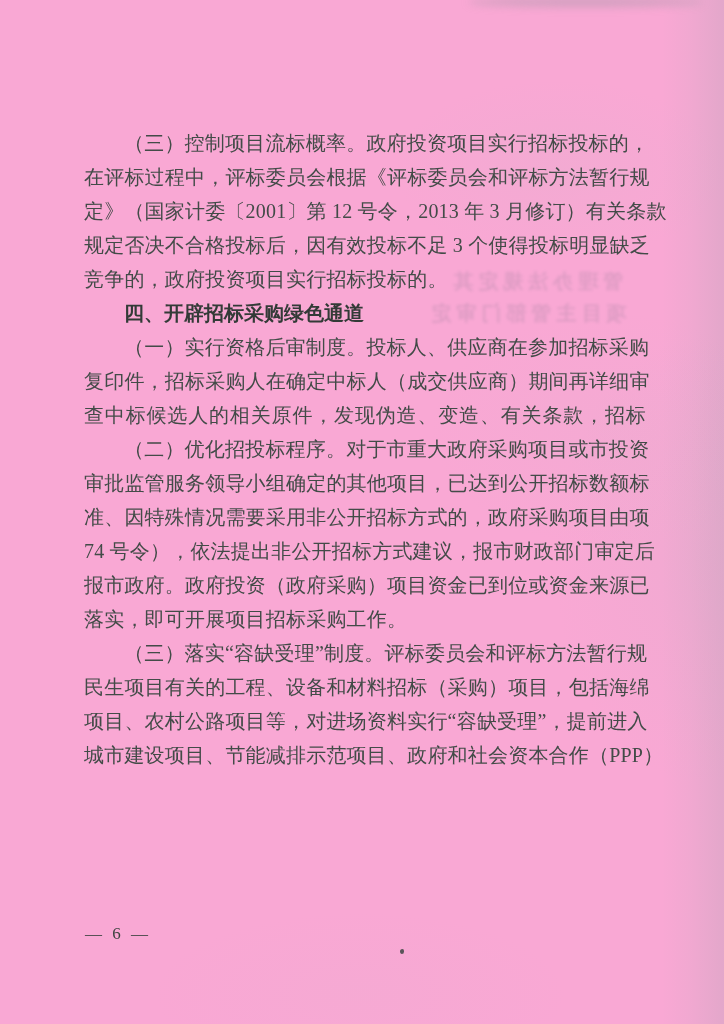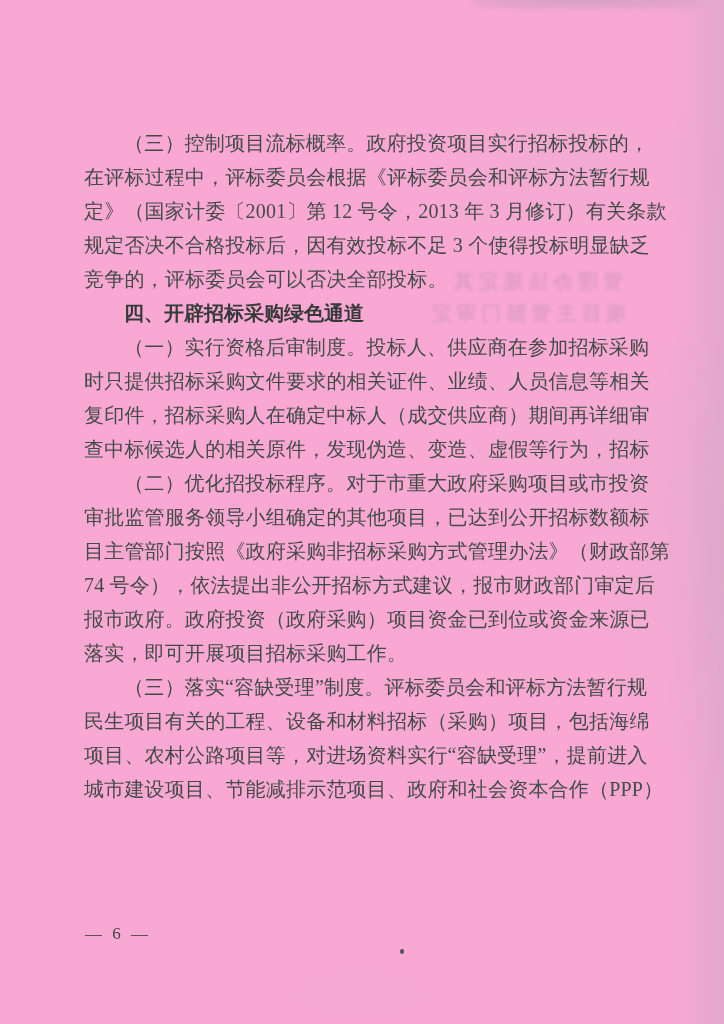--- a/index.html
+++ b/index.html
@@ -124,32 +124,31 @@
 
   <div class="ghost ghost-1">管理办法规定其</div>
   <div class="ghost ghost-2">项目主管部门审定</div>
 
   <div class="content">
 
     <div class="line first">（三）控制项目流标概率。政府投资项目实行招标投标的，</div>
     <div class="line">在评标过程中，评标委员会根据《评标委员会和评标方法暂行规</div>
     <div class="line">定》（国家计委〔2001〕第 12 号令，2013 年 3 月修订）有关条款</div>
     <div class="line">规定否决不合格投标后，因有效投标不足 3 个使得投标明显缺乏</div>
-    <div class="line end">竞争的，评标委员会可以否决全部投标。</div>
+    <div class="line end">竞争的，政府投资项目实行招标投标的。</div>
 
     <div class="heading">四、开辟招标采购绿色通道</div>
 
     <div class="line first">（一）实行资格后审制度。投标人、供应商在参加招标采购</div>
-    <div class="line">时只提供招标采购文件要求的相关证件、业绩、人员信息等相关</div>
     <div class="line">复印件，招标采购人在确定中标人（成交供应商）期间再详细审</div>
-    <div class="line">查中标候选人的相关原件，发现伪造、变造、虚假等行为，招标</div>
+    <div class="line">查中标候选人的相关原件，发现伪造、变造、有关条款，招标</div>
 
     <div class="line first">（二）优化招投标程序。对于市重大政府采购项目或市投资</div>
     <div class="line">审批监管服务领导小组确定的其他项目，已达到公开招标数额标</div>
-    <div class="line">目主管部门按照《政府采购非招标采购方式管理办法》（财政部第</div>
+    <div class="line">准、因特殊情况需要采用非公开招标方式的，政府采购项目由项</div>
     <div class="line">74 号令），依法提出非公开招标方式建议，报市财政部门审定后</div>
     <div class="line">报市政府。政府投资（政府采购）项目资金已到位或资金来源已</div>
     <div class="line end">落实，即可开展项目招标采购工作。</div>
 
     <div class="line first">（三）落实“容缺受理”制度。评标委员会和评标方法暂行规</div>
     <div class="line">民生项目有关的工程、设备和材料招标（采购）项目，包括海绵</div>
     <div class="line">项目、农村公路项目等，对进场资料实行“容缺受理”，提前进入</div>
     <div class="line">城市建设项目、节能减排示范项目、政府和社会资本合作（PPP）</div>
 
   </div>

